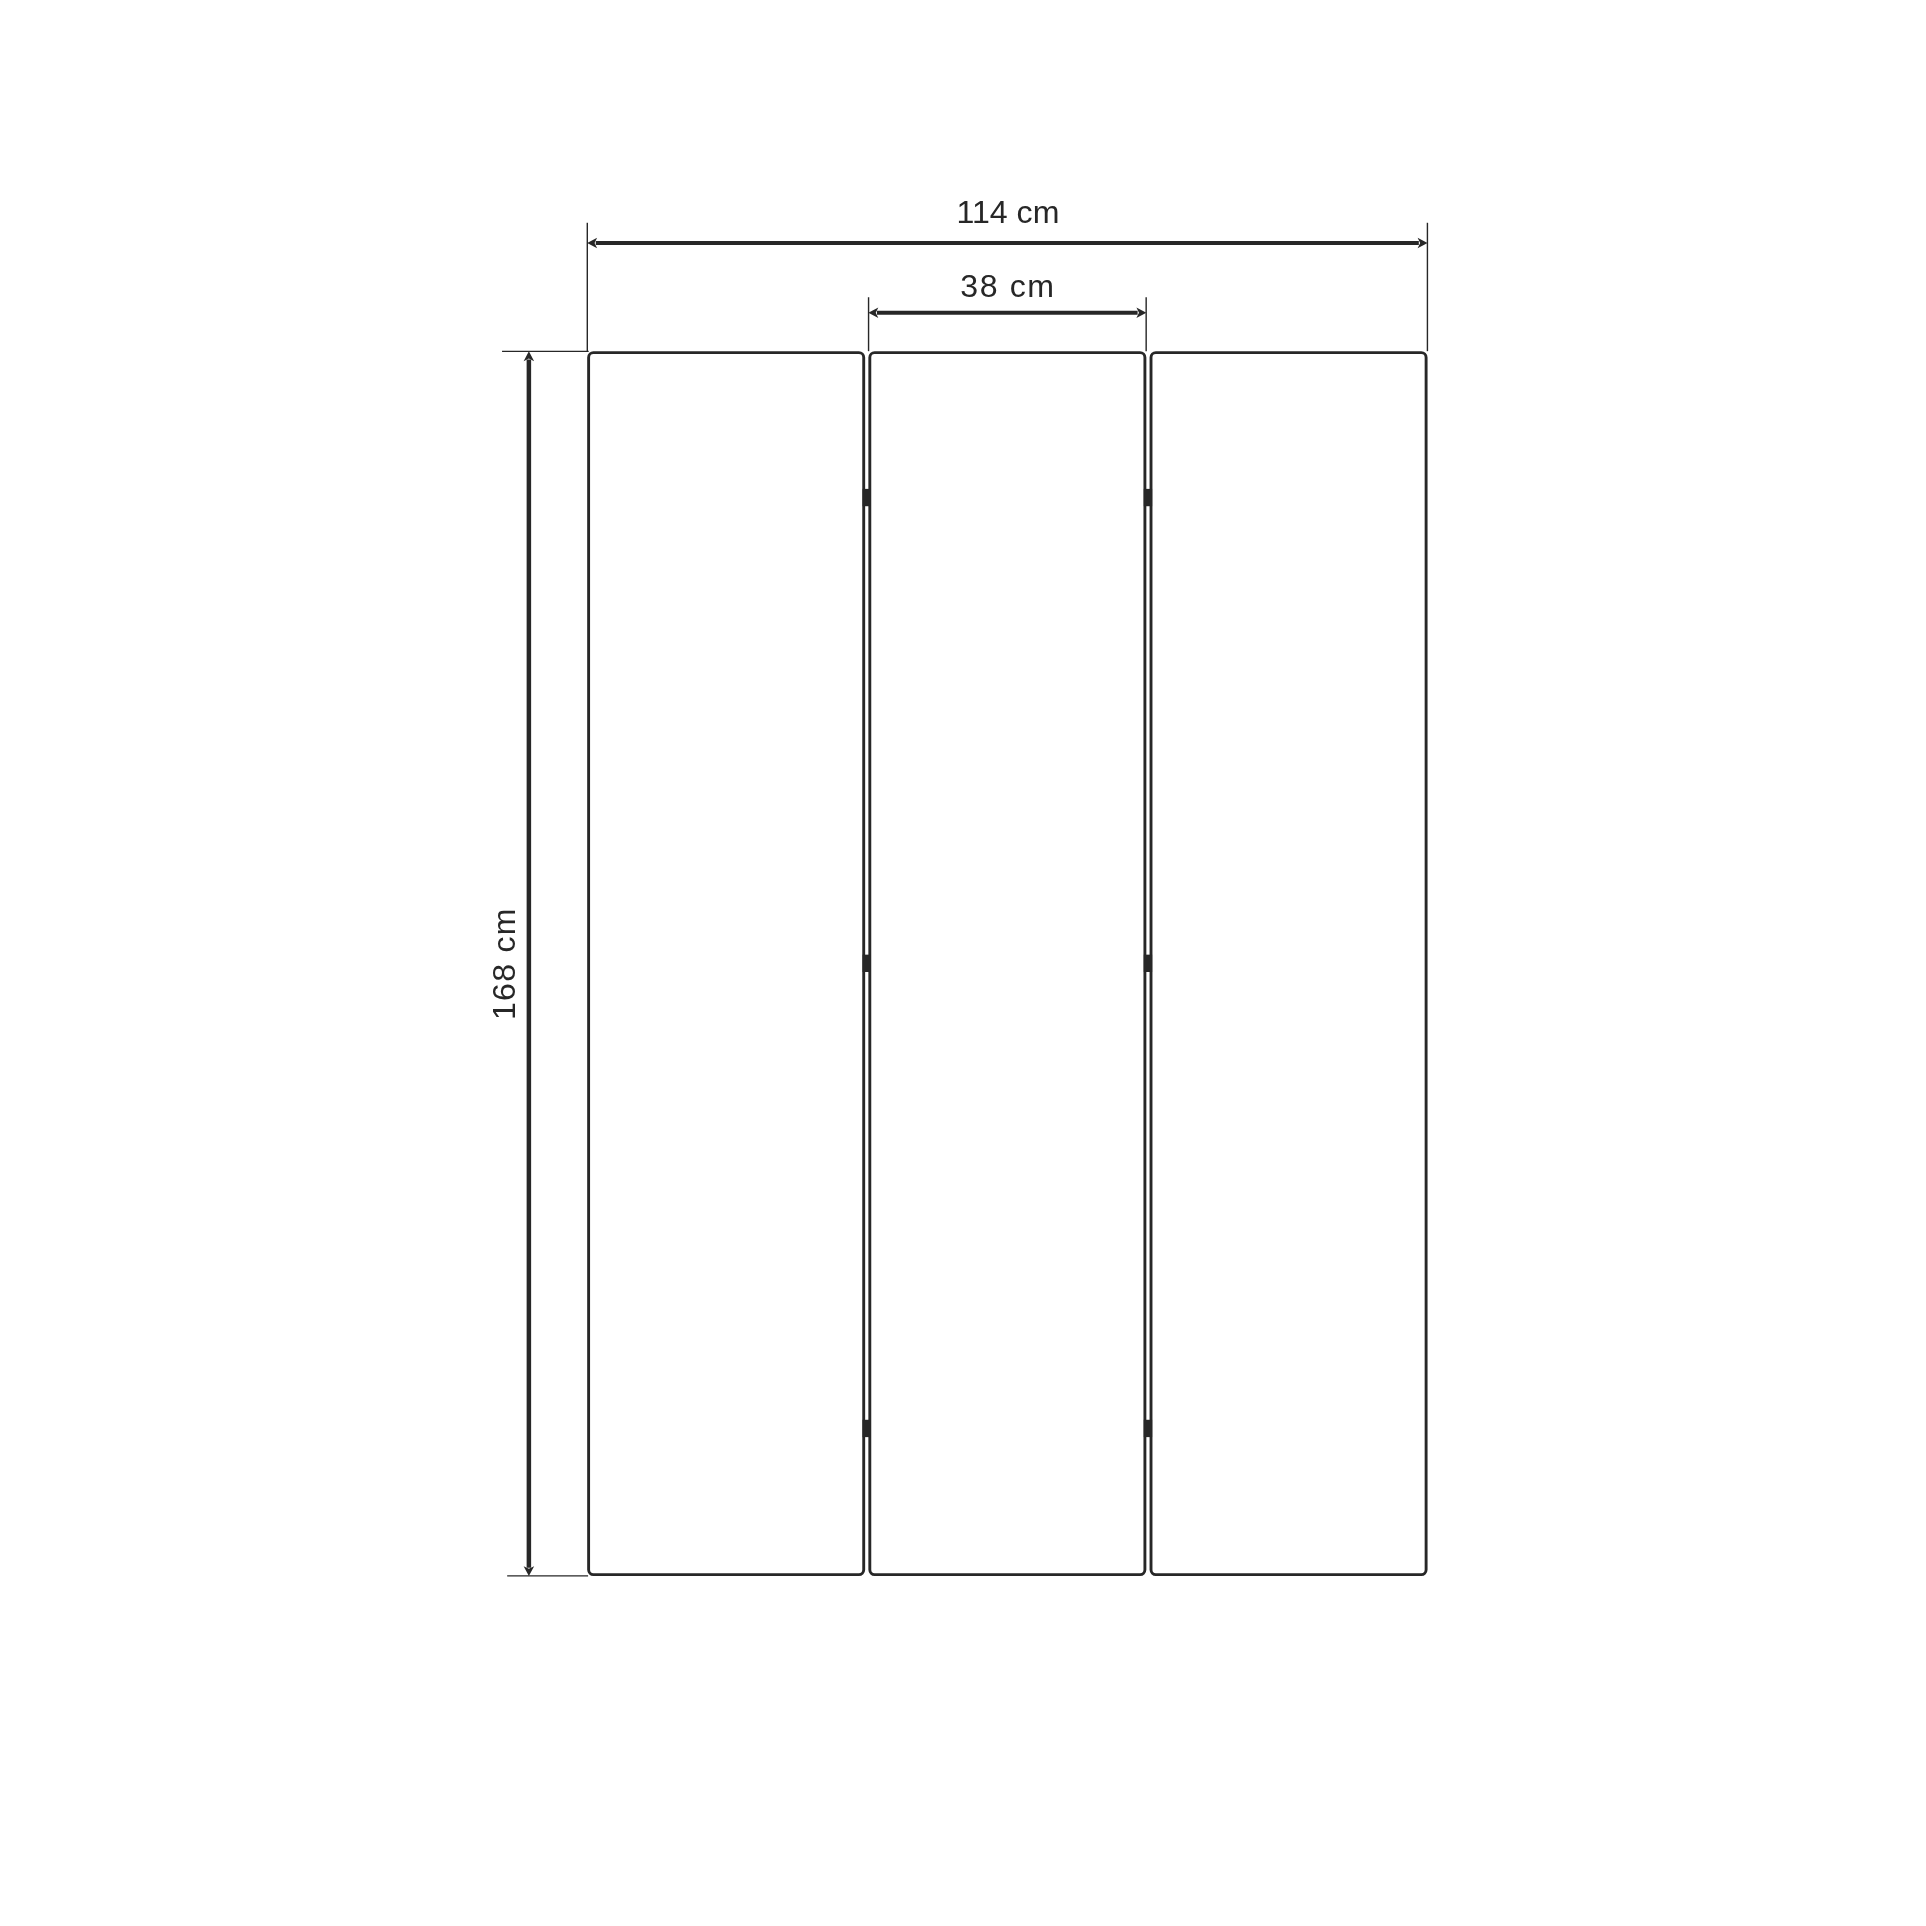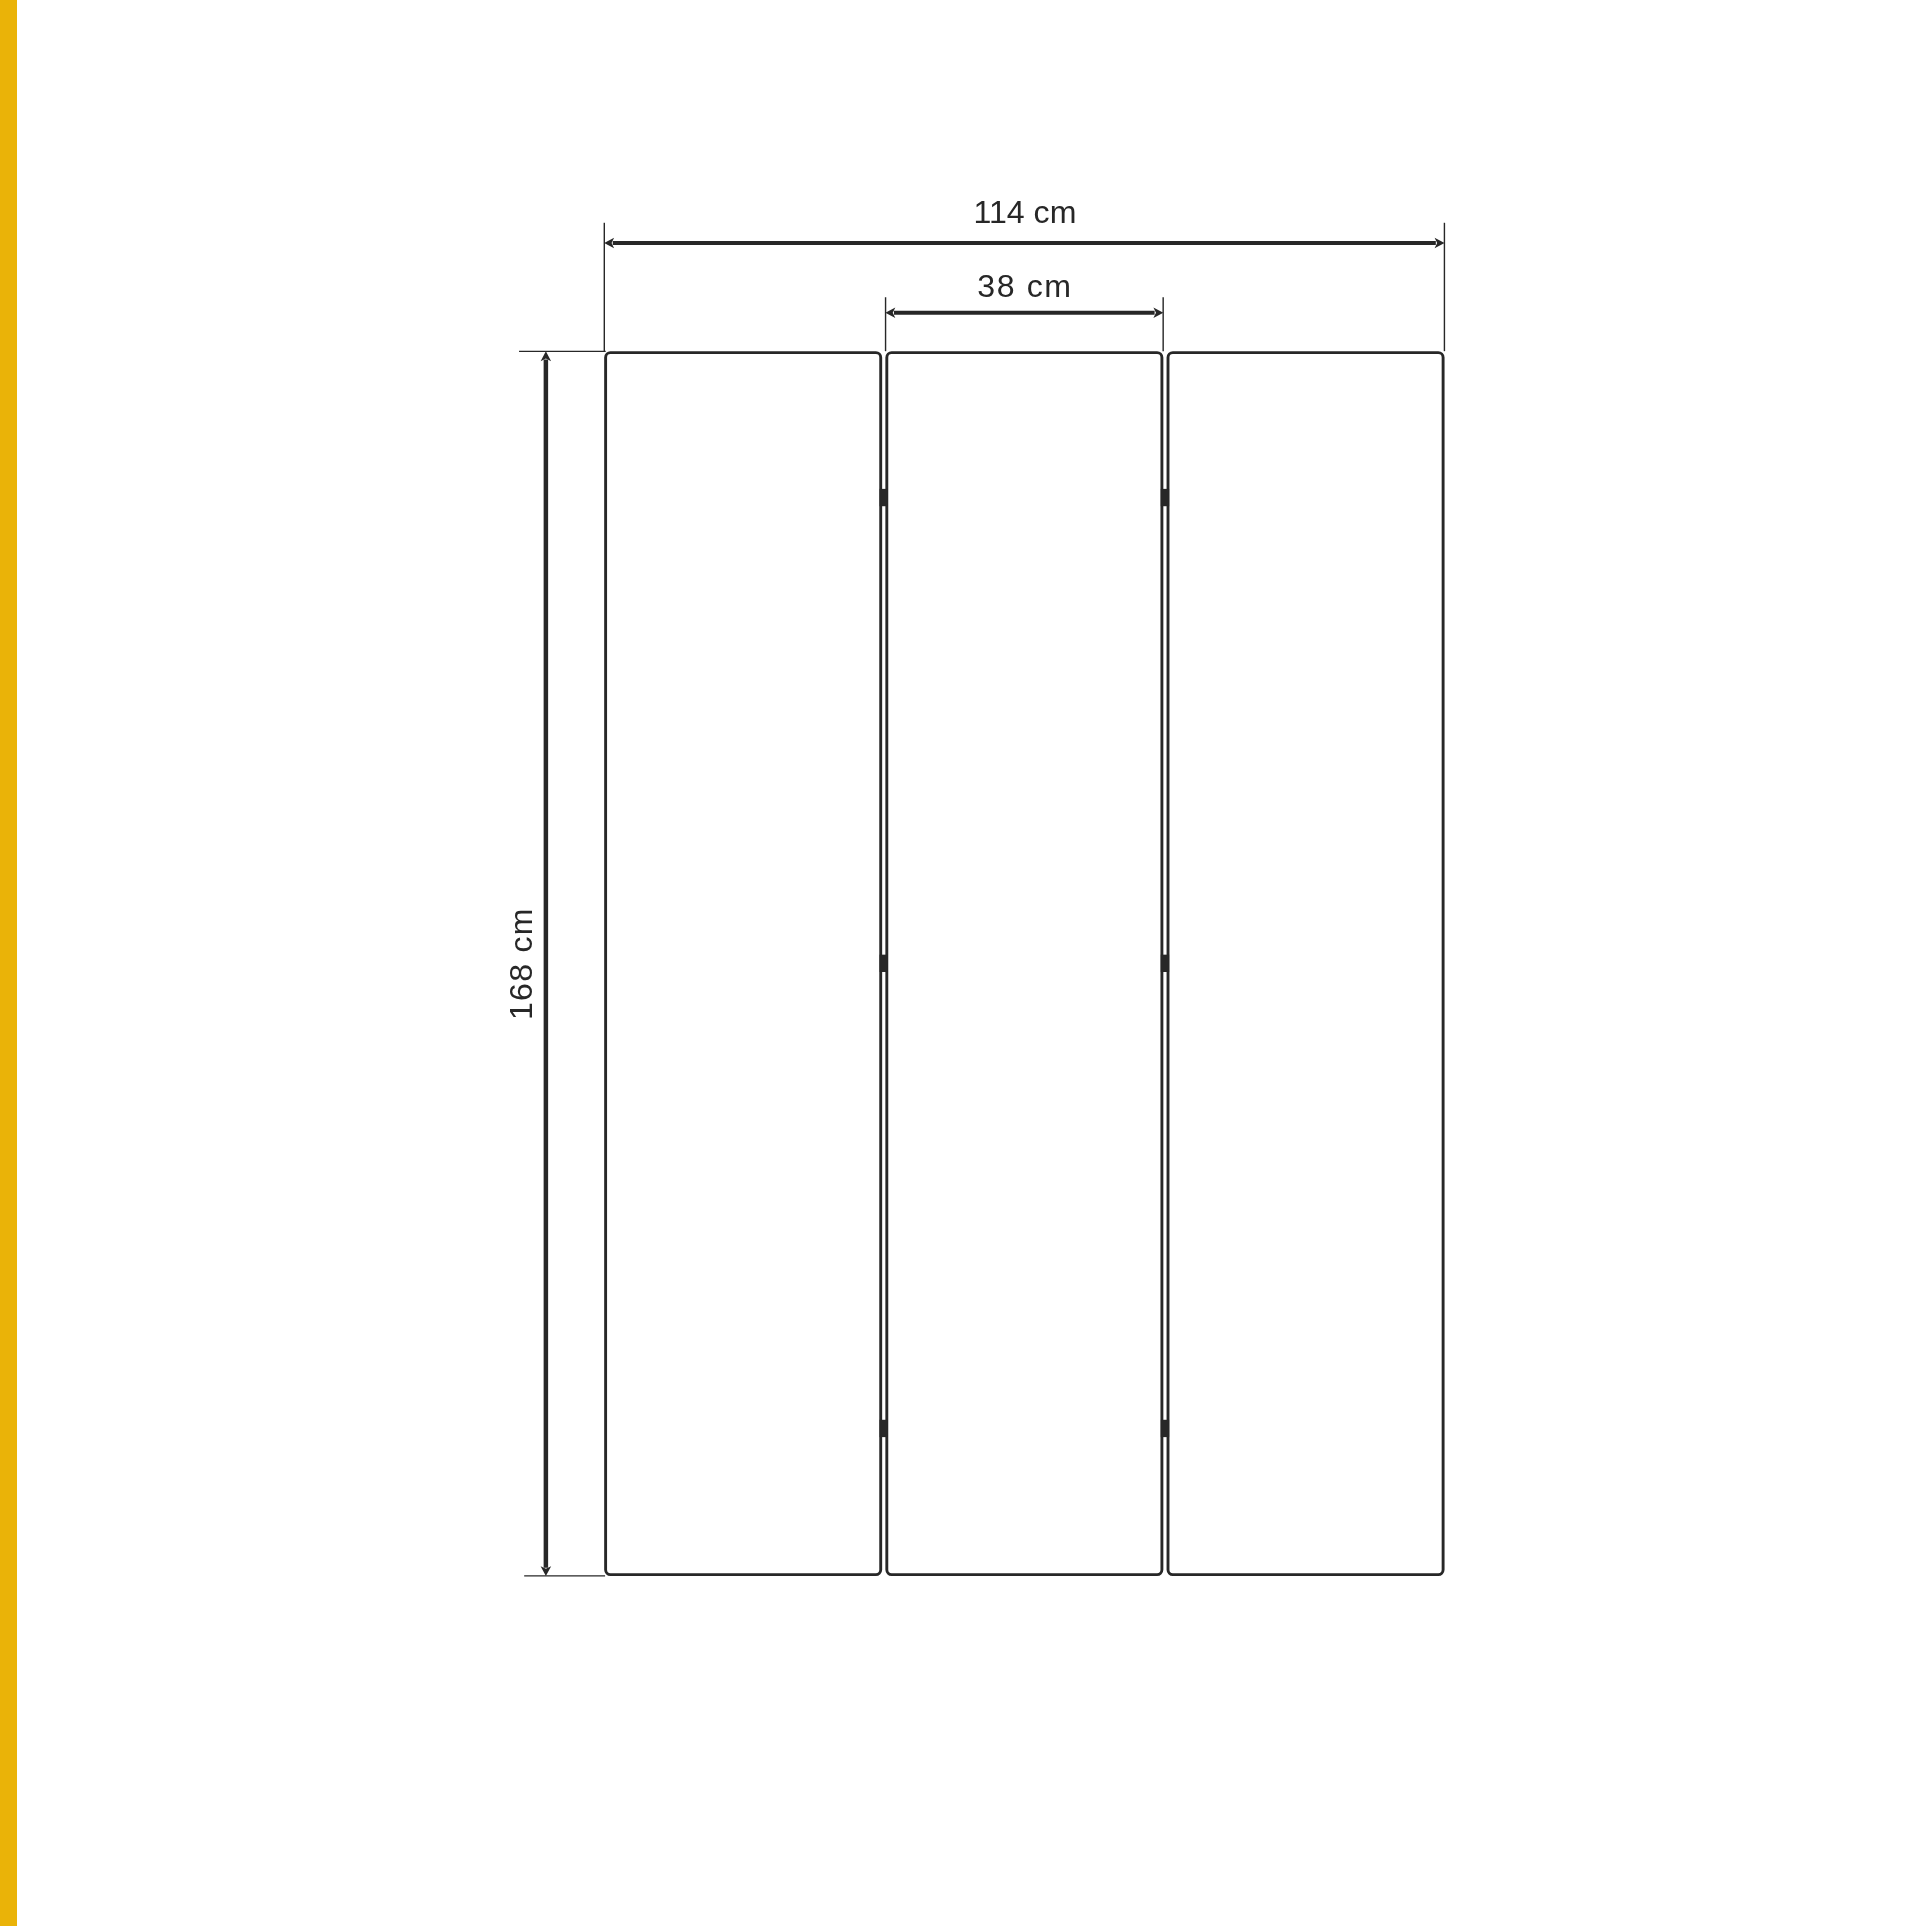--- a/index.html
+++ b/index.html
@@ -1,16 +1,16 @@
 <!DOCTYPE html>
 <html style="font-size:10.3px"><head>
 <meta charset="utf-8">
 <style>
   html,body{margin:0;padding:0;background:#ffffff;}
-  .page{width:1624px;height:1926px;position:relative;background:#eab308;overflow:hidden;padding-left:17px;}
+  .page{width:1624px;height:1926px;position:relative;background:#a21caf;overflow:hidden;}
   svg{display:block;}
   text{font-family:"Liberation Sans", sans-serif;fill:#272727;}
 </style>
 </head>
 <body>
 
 <div class="page">
 <svg width="1926" height="1926" viewBox="0 0 3000 3000">
 
   <rect x="0" y="0" width="3000" height="3000" fill="#ffffff"></rect>

